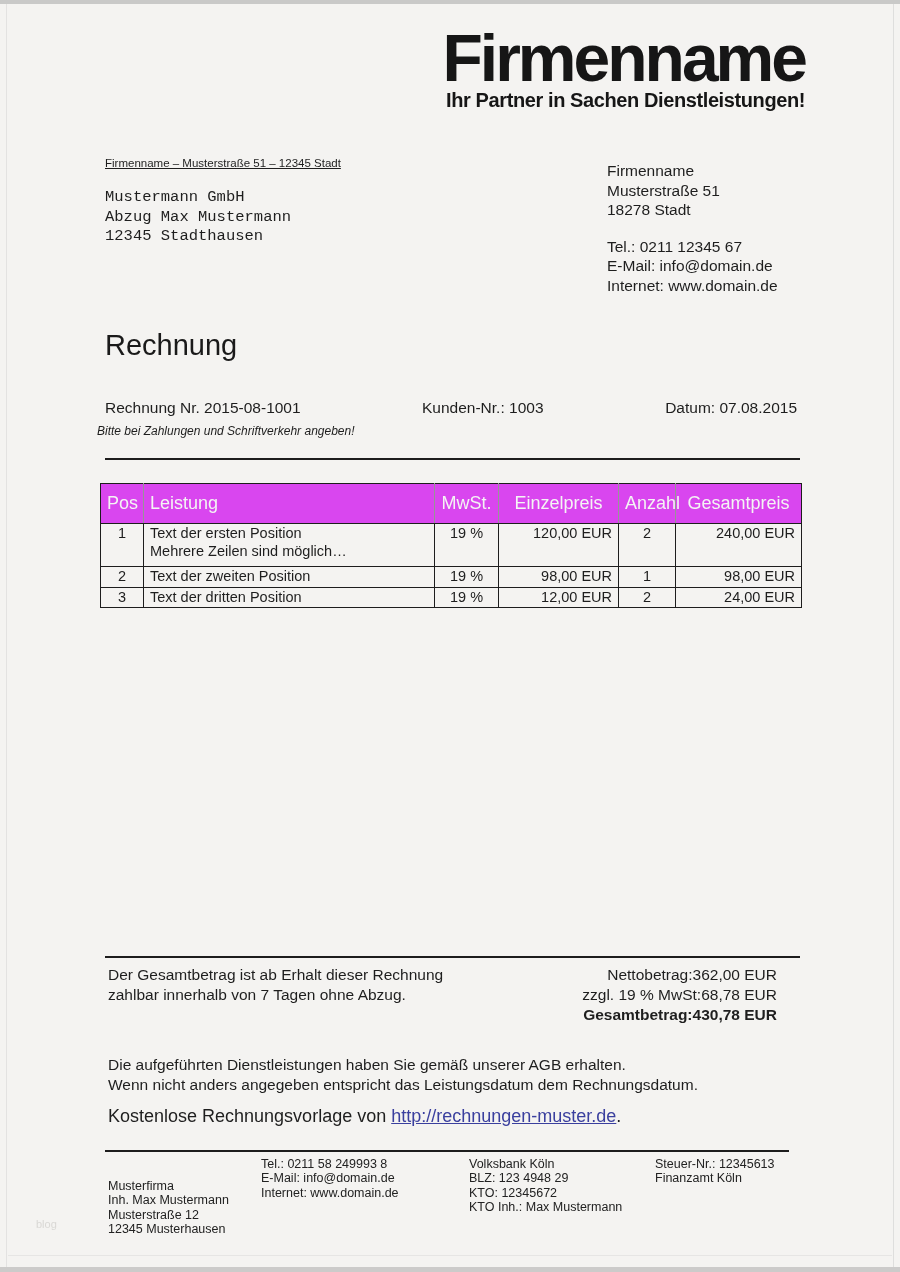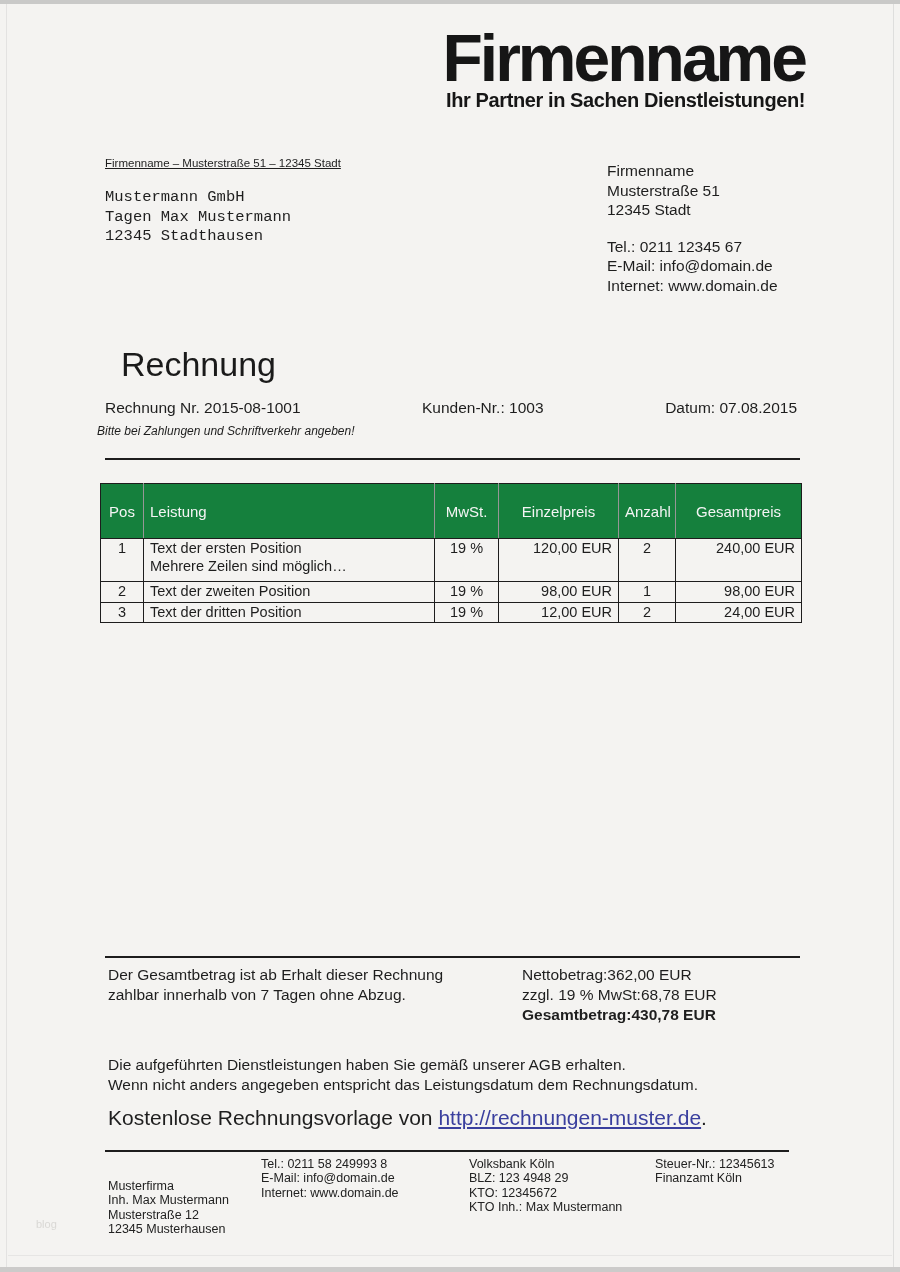--- a/index.html
+++ b/index.html
@@ -24,21 +24,21 @@
   .logo-name{font-size:66px;font-weight:bold;line-height:64px;letter-spacing:-3px;white-space:nowrap;}
   .logo-tagline{font-size:20px;font-weight:bold;letter-spacing:-0.4px;margin-top:-1px;white-space:nowrap;}
 
   
   .sender-line{position:absolute;left:105px;top:157px;font-size:11.5px;text-decoration:underline;white-space:nowrap;}
   .recipient{position:absolute;left:105px;top:188px;font-size:15.5px;line-height:19.6px;font-family:Liberation Mono, monospace;}
   .company-block{position:absolute;left:607px;top:161px;font-size:15.5px;line-height:19.6px;}
   .company-block .grp2{margin-top:17px;}
 
   
-  .doc-title{position:absolute;left:105px;top:329px;font-size:34px;font-weight:normal;margin:16px;color:#1a1a1a;}
+  .doc-title{position:absolute;left:105px;top:329px;font-size:29px;font-weight:normal;margin:0;color:#1a1a1a;}
   .meta-row{position:absolute;left:0;top:399px;width:900px;height:20px;font-size:15.5px;}
   .meta-num{position:absolute;left:105px;white-space:nowrap;}
   .meta-cust{position:absolute;left:422px;white-space:nowrap;}
   .meta-date{position:absolute;right:103px;white-space:nowrap;}
   .meta-note{position:absolute;left:97px;top:424px;font-size:12px;font-style:italic;}
 
   .rule{position:absolute;background:#1d1d1d;}
   .rule-1{left:105px;top:458px;width:695px;height:2px;}
   .rule-2{left:105px;top:956px;width:695px;height:2px;}
   .rule-footer{left:105px;top:1150px;width:684px;height:2px;}
@@ -49,46 +49,46 @@
     border-collapse:collapse;table-layout:fixed;
     font-size:14.5px;
   }
   table.items col.c-pos{width:43px;}
   table.items col.c-lei{width:291px;}
   table.items col.c-mwst{width:64px;}
   table.items col.c-einzel{width:120px;}
   table.items col.c-anzahl{width:57px;}
   table.items col.c-gesamt{width:126px;}
   table.items th{
-    background:#15803d;color:#f4f4f4;font-weight:normal;
-    height:20px;padding:17px 6px;font-size:15px;
+    background:#d946ef;color:#f4f4f4;font-weight:normal;
+    height:20px;padding:9px 6px;font-size:18px;
     border-bottom:1.5px solid #1d1d1d;border-left:1px solid #969696;
   }
   table.items th:first-child{border-left:none;}
   table.items{border:1.5px solid #1d1d1d;}
   table.items td{
     border:1px solid #1d1d1d;padding:1px 6px;line-height:17.5px;
   }
   table.items .r1 td{height:40px;vertical-align:top;}
   table.items .rn td{height:16px;}
   .al{text-align:left;} .ac{text-align:center;} .ar{text-align:right;}
   td.lei{padding-left:8px;}
   td.einzel{padding-right:13px;}
   td.gesamt{padding-right:7px;}
   th.lei{text-align:left;padding-left:8px;margin-left:40px;}
 
   
   .terms{position:absolute;left:108px;top:965px;font-size:15.5px;line-height:19.8px;}
   .totals{position:absolute;left:522px;top:965px;width:255px;font-size:15.5px;line-height:19.8px;}
-  .totals .trow{display:flex;justify-content:flex-start;}
+  .totals .trow{display:flex;justify-content:flex-end;}
   .totals .bold{font-weight:bold;}
 
   
   .agb{position:absolute;left:108px;top:1055px;font-size:15.5px;line-height:19.8px;}
-  .link-line{position:absolute;left:108px;top:1106px;font-size:21px;}
+  .link-line{position:absolute;left:108px;top:1106px;font-size:18px;}
   .link-line a{color:#3a3f9e;text-decoration:underline;}
 
   
   .footer-col{position:absolute;top:1157px;font-size:12.5px;line-height:14.4px;color:#222;}
   .fc1{left:108px;margin-top:22px;} .fc2{left:261px;} .fc3{left:469px;} .fc4{left:655px;}
 
   .watermark{position:absolute;left:36px;top:1218px;font-size:11px;color:#d9d8d5;}
 </style>
 </head>
 <body>
@@ -102,29 +102,29 @@
 
   <div class="logo">
     <div class="logo-name">Firmenname</div>
     <div class="logo-tagline">Ihr Partner in Sachen Dienstleistungen!</div>
   </div>
 
   <div class="sender-line">Firmenname – Musterstraße 51 – 12345 Stadt</div>
 
   <div class="recipient">
     <div>Mustermann GmbH</div>
-    <div>Tagen Max Mustermann</div>
+    <div>Abzug Max Mustermann</div>
     <div>12345 Stadthausen</div>
   </div>
 
   <div class="company-block">
     <div class="grp1">
       <div>Firmenname</div>
       <div>Musterstraße 51</div>
-      <div>12345 Stadt</div>
+      <div>18278 Stadt</div>
     </div>
     <div class="grp2">
       <div>Tel.: 0211 12345 67</div>
       <div>E-Mail: info@domain.de</div>
       <div>Internet: www.domain.de</div>
     </div>
   </div>
 
   <h1 class="doc-title">Rechnung</h1>
 

